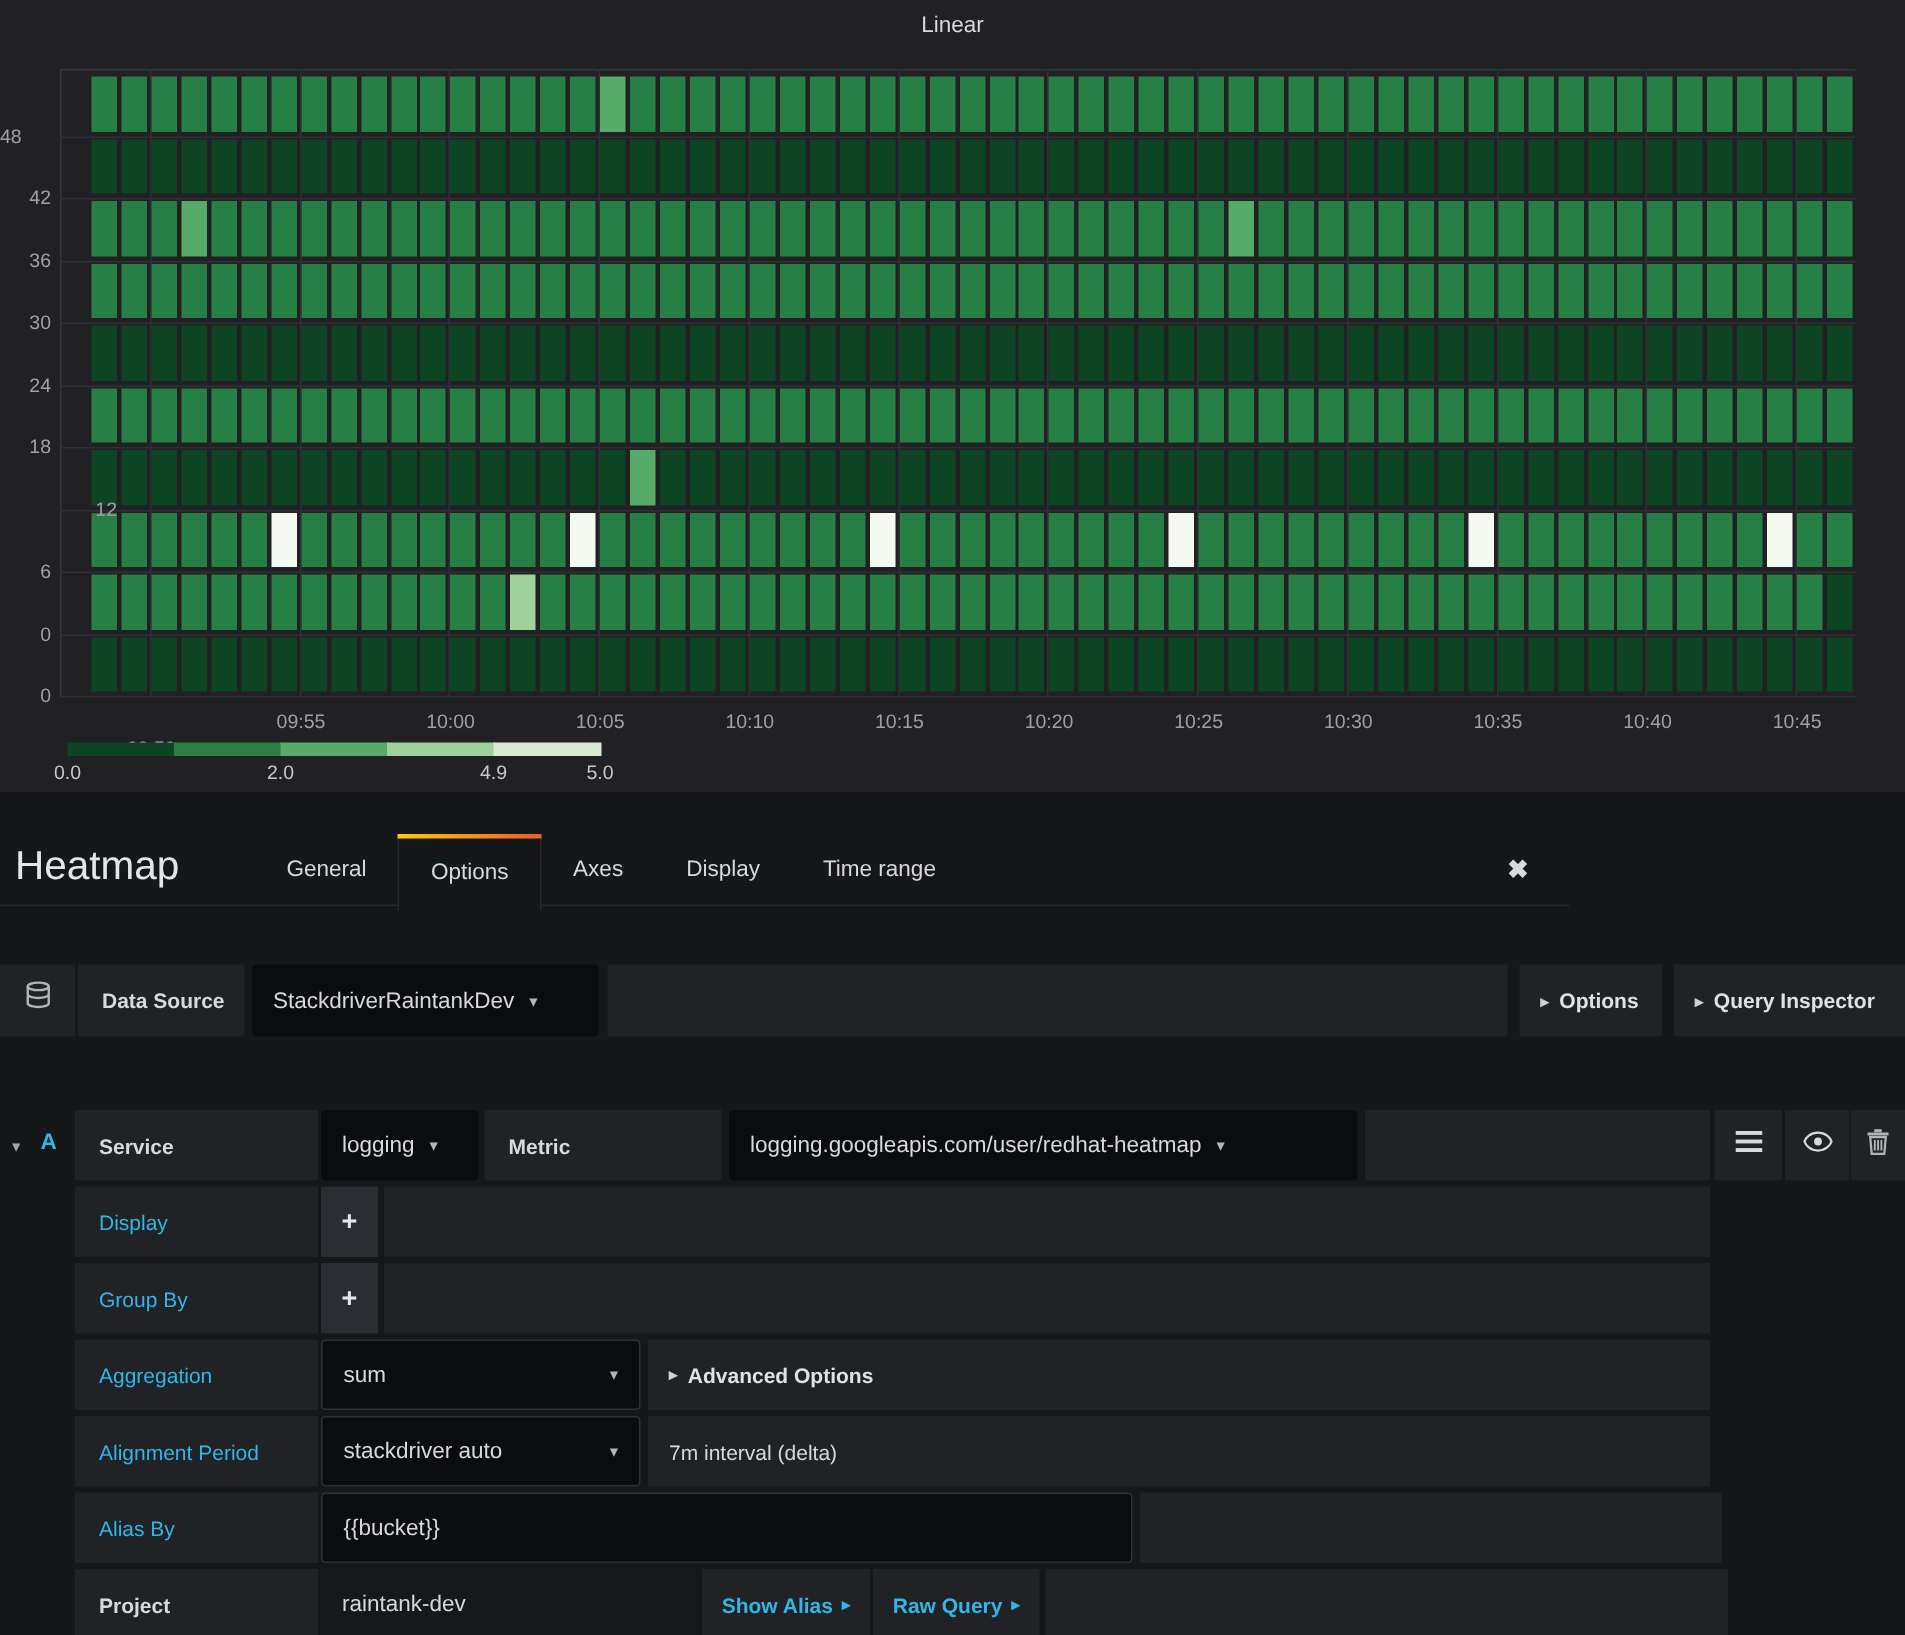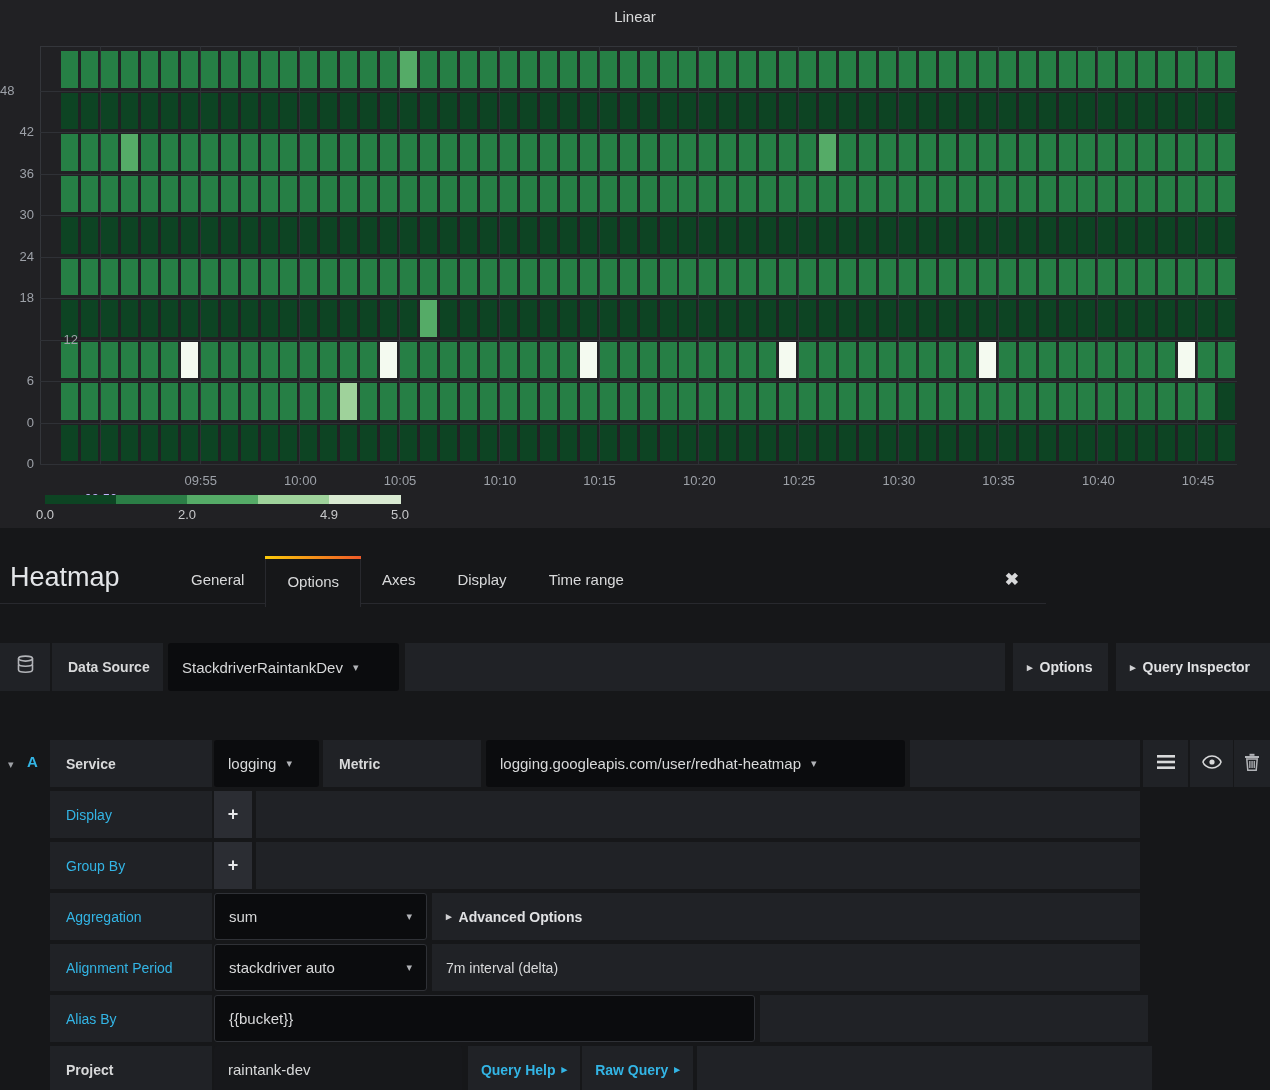--- a/index.html
+++ b/index.html
@@ -829,21 +829,21 @@
   </div>
   <div class="cell" style="left:760px;top:995px;width:388px;height:47px;"></div>
 
   <div class="cell" style="left:50px;top:1046px;width:162px;height:47px;">
     <span class="label">Project</span>
   </div>
   <div class="dd" style="left:214px;top:1046px;width:248px;height:47px;background:#17181b;">
     <span>raintank-dev</span>
   </div>
   <div class="cell bluelink" style="left:468px;top:1046px;width:112px;height:47px;">
-    <span>Query Help</span>
+    <span>Show Alias</span>
     <span class="tcaret">▸</span>
   </div>
   <div class="cell bluelink" style="left:582px;top:1046px;width:111px;height:47px;">
     <span>Raw Query</span>
     <span class="tcaret">▸</span>
   </div>
   <div class="cell" style="left:697px;top:1046px;width:455px;height:47px;"></div>
 
 </div>
 

